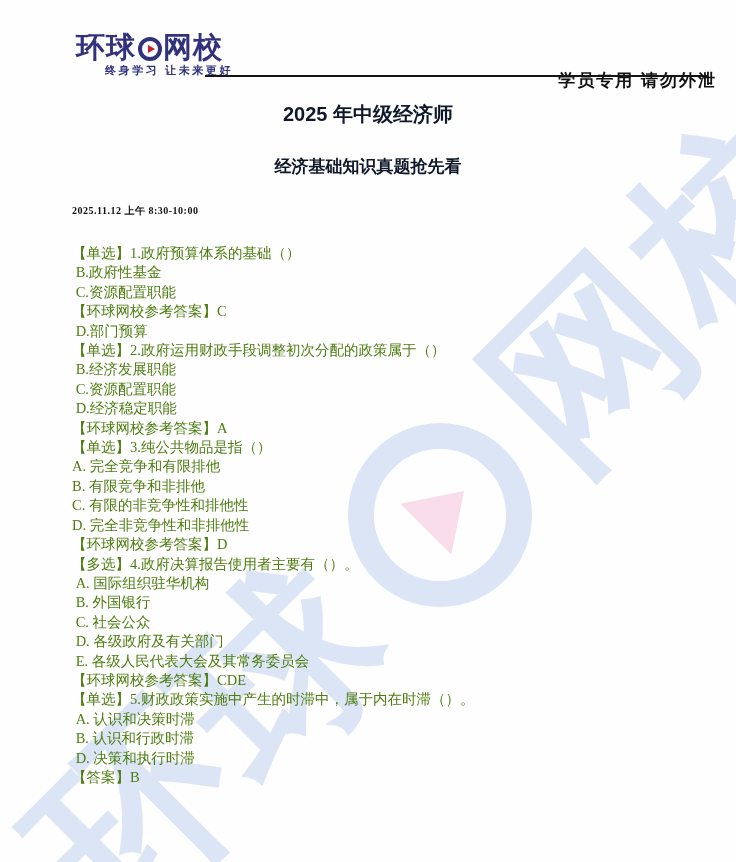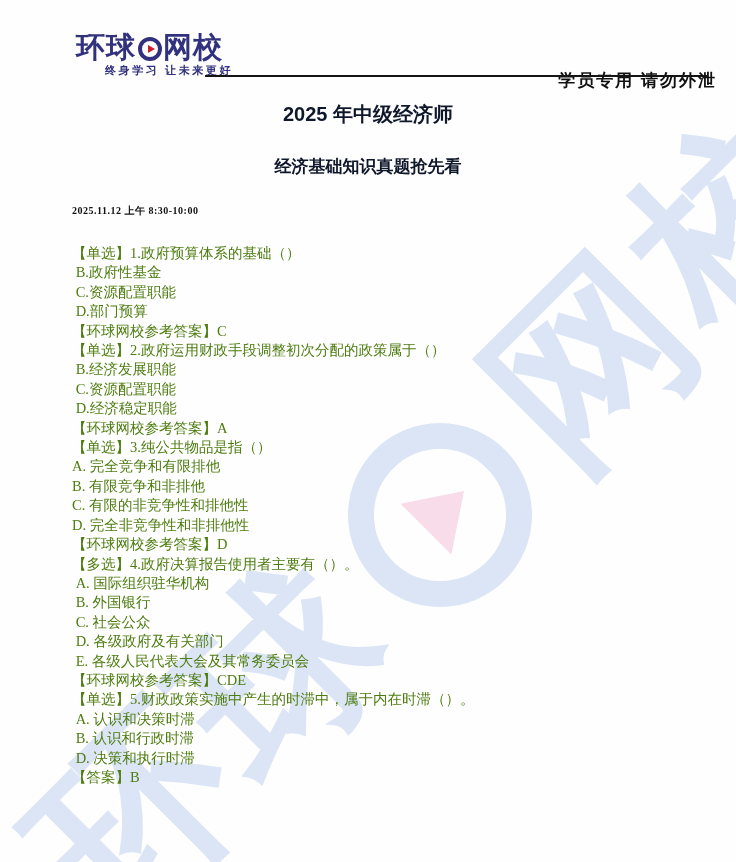--- a/index.html
+++ b/index.html
@@ -99,22 +99,22 @@
 
   <div class="title title-1">2025 年中级经济师</div>
   <div class="title title-2">经济基础知识真题抢先看</div>
 
   <div class="exam-date">2025.11.12 上午 8:30-10:00</div>
 
   <div class="questions" id="questions">
       <div class="line">【单选】1.政府预算体系的基础（）</div>
       <div class="line"> B.政府性基金</div>
       <div class="line"> C.资源配置职能</div>
+      <div class="line">【环球网校参考答案】C</div>
       <div class="line"> D.部门预算</div>
-      <div class="line">【环球网校参考答案】C</div>
       <div class="line">【单选】2.政府运用财政手段调整初次分配的政策属于（）</div>
       <div class="line"> B.经济发展职能</div>
       <div class="line"> C.资源配置职能</div>
       <div class="line"> D.经济稳定职能</div>
       <div class="line">【环球网校参考答案】A</div>
       <div class="line">【单选】3.纯公共物品是指（）</div>
       <div class="line">A. 完全竞争和有限排他</div>
       <div class="line">B. 有限竞争和非排他</div>
       <div class="line">C. 有限的非竞争性和排他性</div>
       <div class="line">D. 完全非竞争性和非排他性</div>

